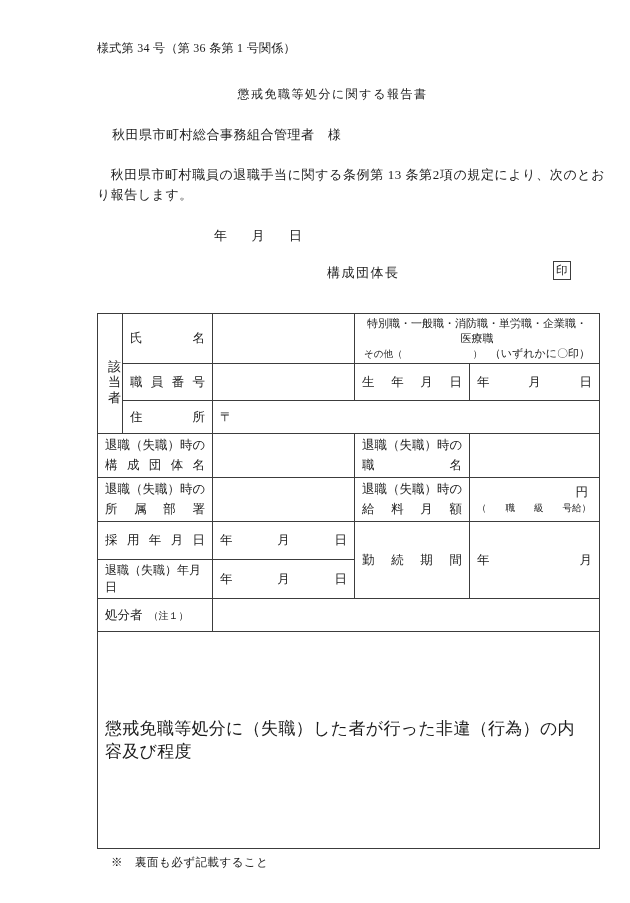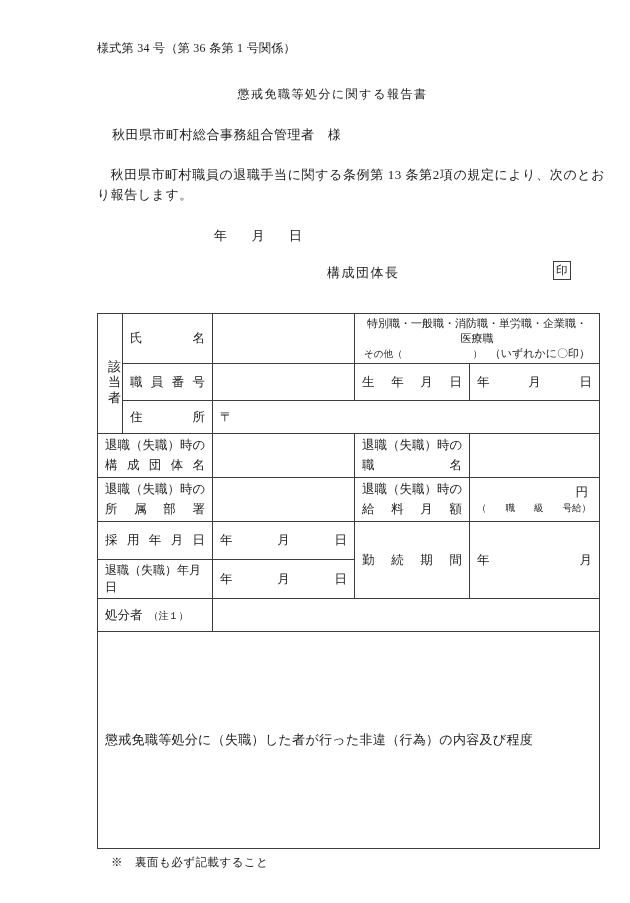--- a/index.html
+++ b/index.html
@@ -53,21 +53,21 @@
 
   .date-val { padding: 0 14px 0 40px; }
   .birth-val { padding: 0 10px 0 38px; }
   .service-val { padding: 0 28px 0 34px; }
   .addr-cell { padding-left: 8px; }
   .salary-cell { padding: 2px 5px; vertical-align: middle; }
   .salary-unit { text-align: right; padding-right: 4px; line-height: 1.3; }
   .salary-note { font-size: 9.5px; line-height: 1.4; margin-top: 1px; }
   .punisher-cell { white-space: nowrap; padding-left: 7px; }
   .punisher-note { font-size: 10px; margin-left: 6px; }
-  .misconduct-cell { vertical-align: top; padding: 17px 12px; font-size: 13px; letter-spacing: 0.3px; }
+  .misconduct-cell { vertical-align: top; padding: 17px 12px; font-size: 17px; letter-spacing: 0.3px; }
   .footnote { margin-top: 6px; margin-left: 14px; font-size: 11.5px; letter-spacing: 0.5px; }
 </style>
 </head>
 <body>
 
 <div class="page">
 
   <div class="form-no">様式第 34 号（第 36 条第 1 号関係）</div>
   <h1 class="doc-title">懲戒免職等処分に関する報告書</h1>
   <div class="addressee">秋田県市町村総合事務組合管理者　様</div>

